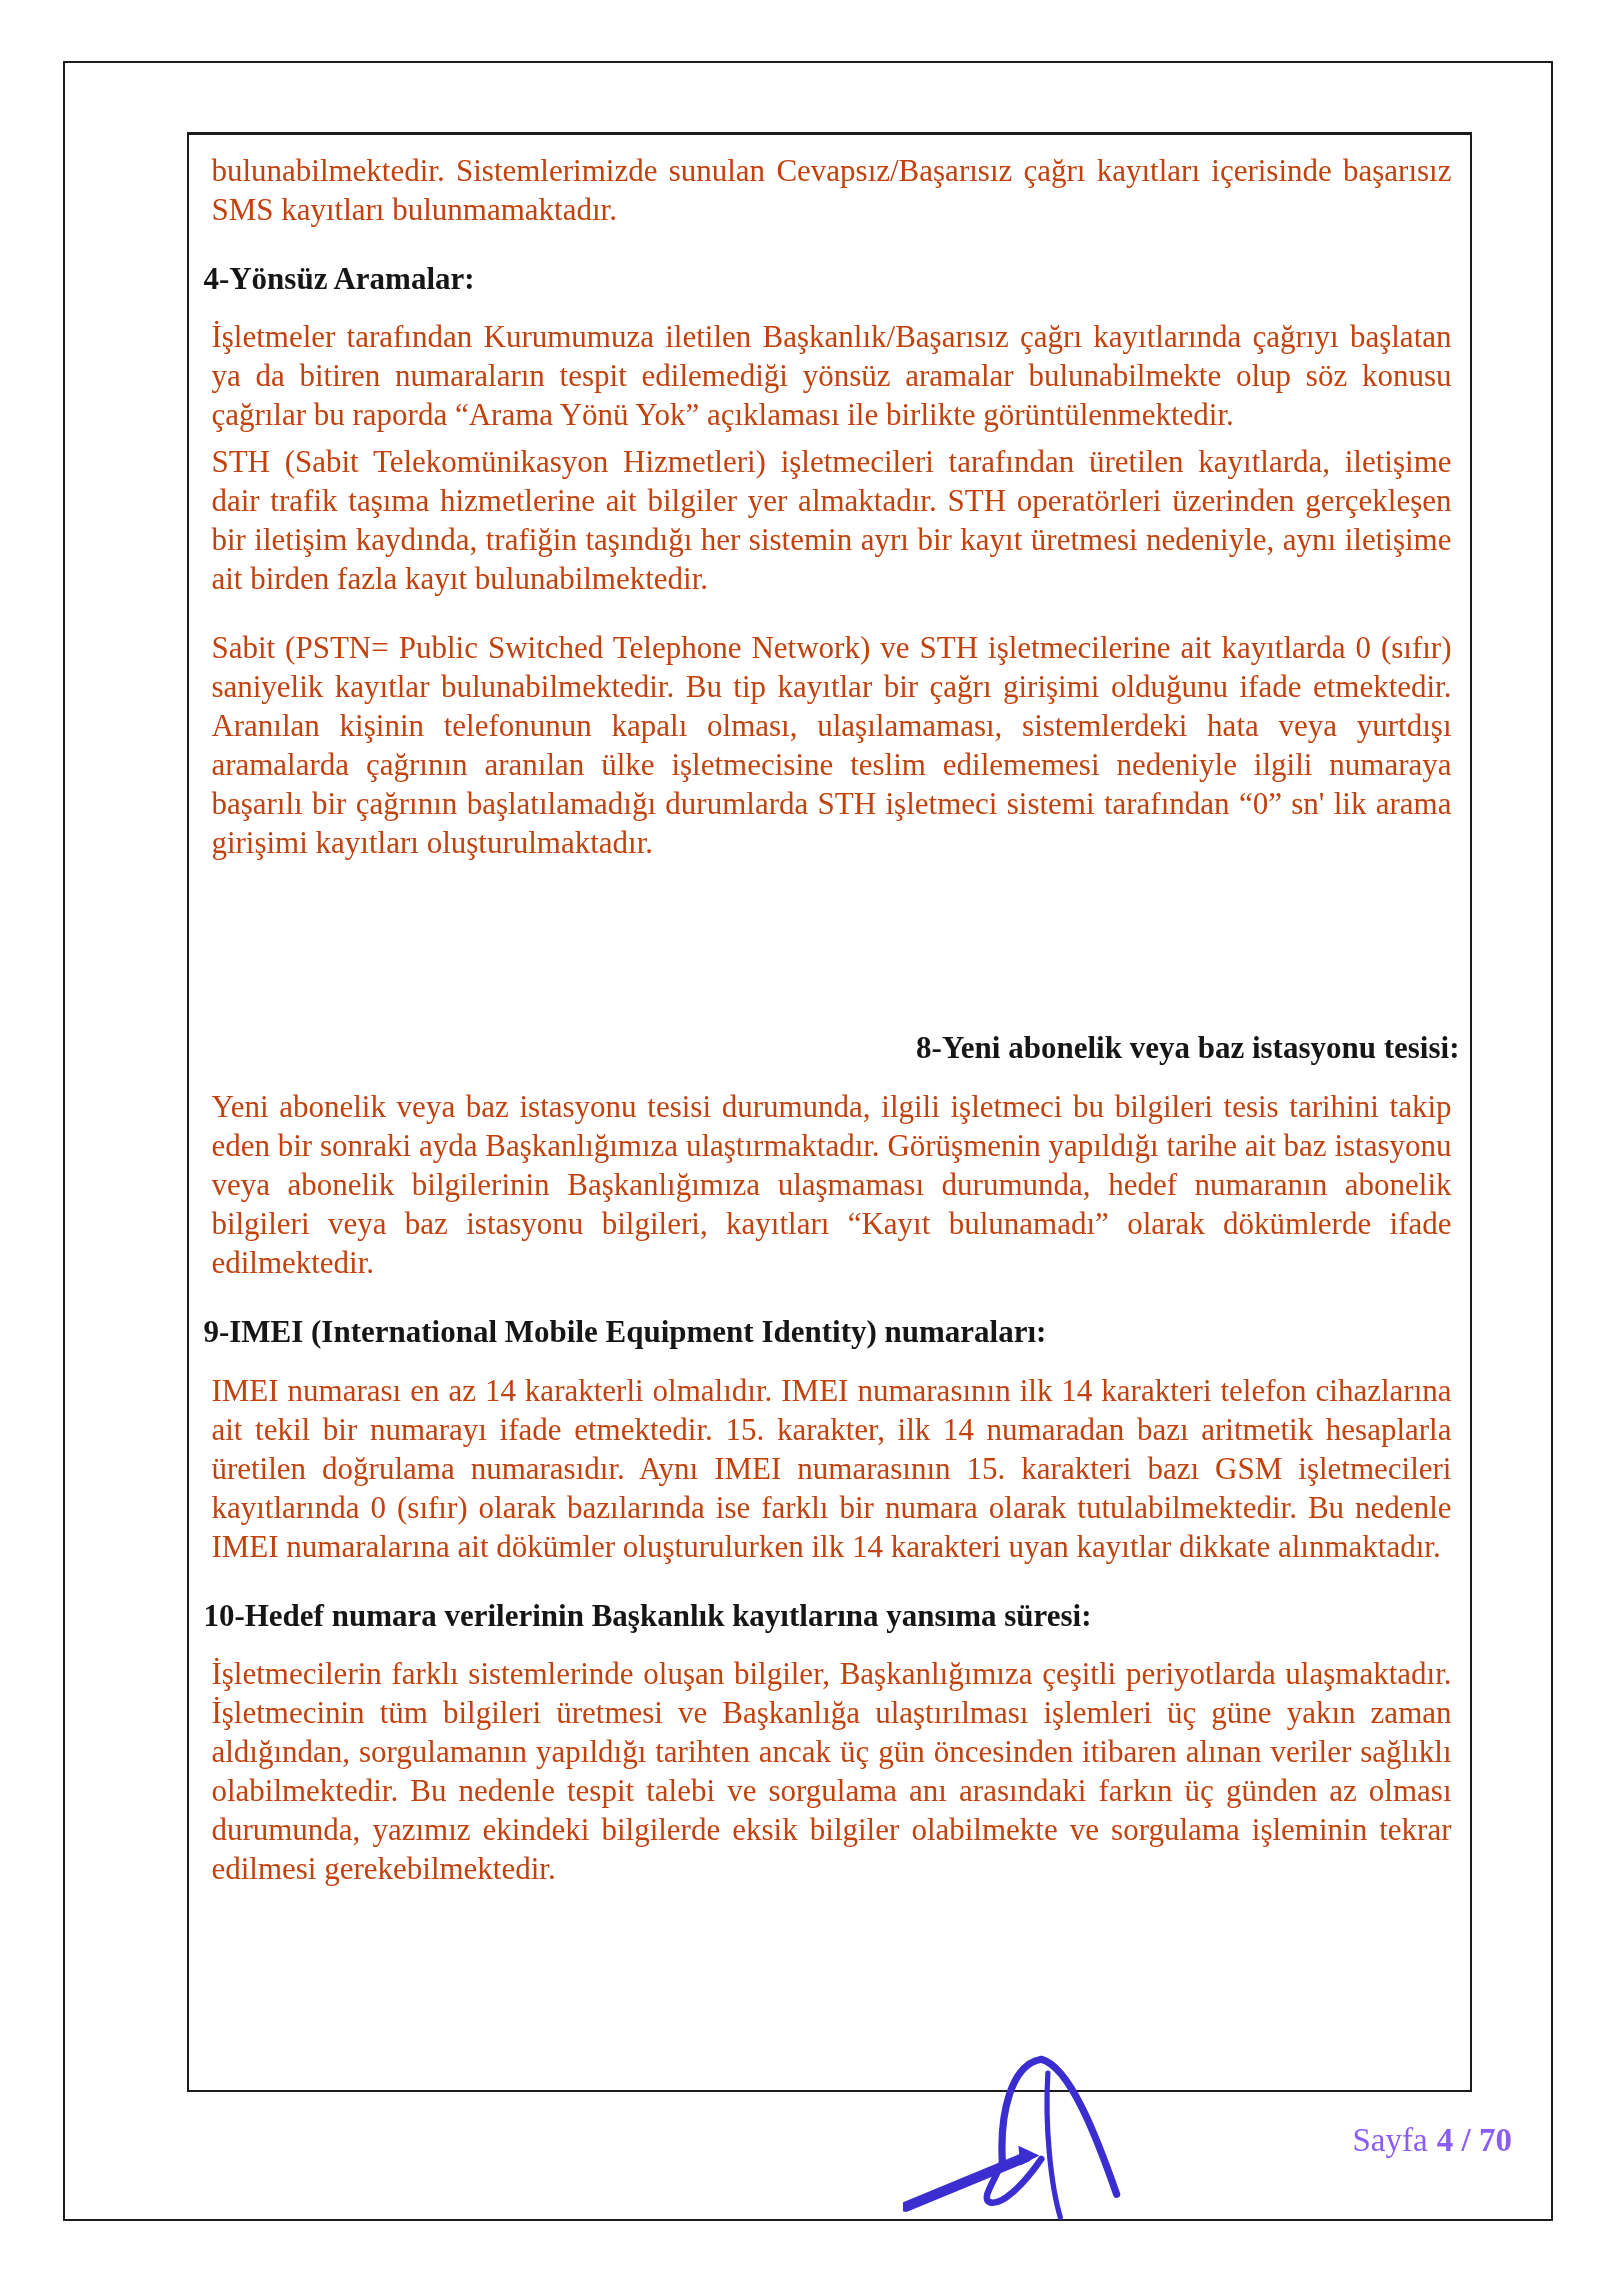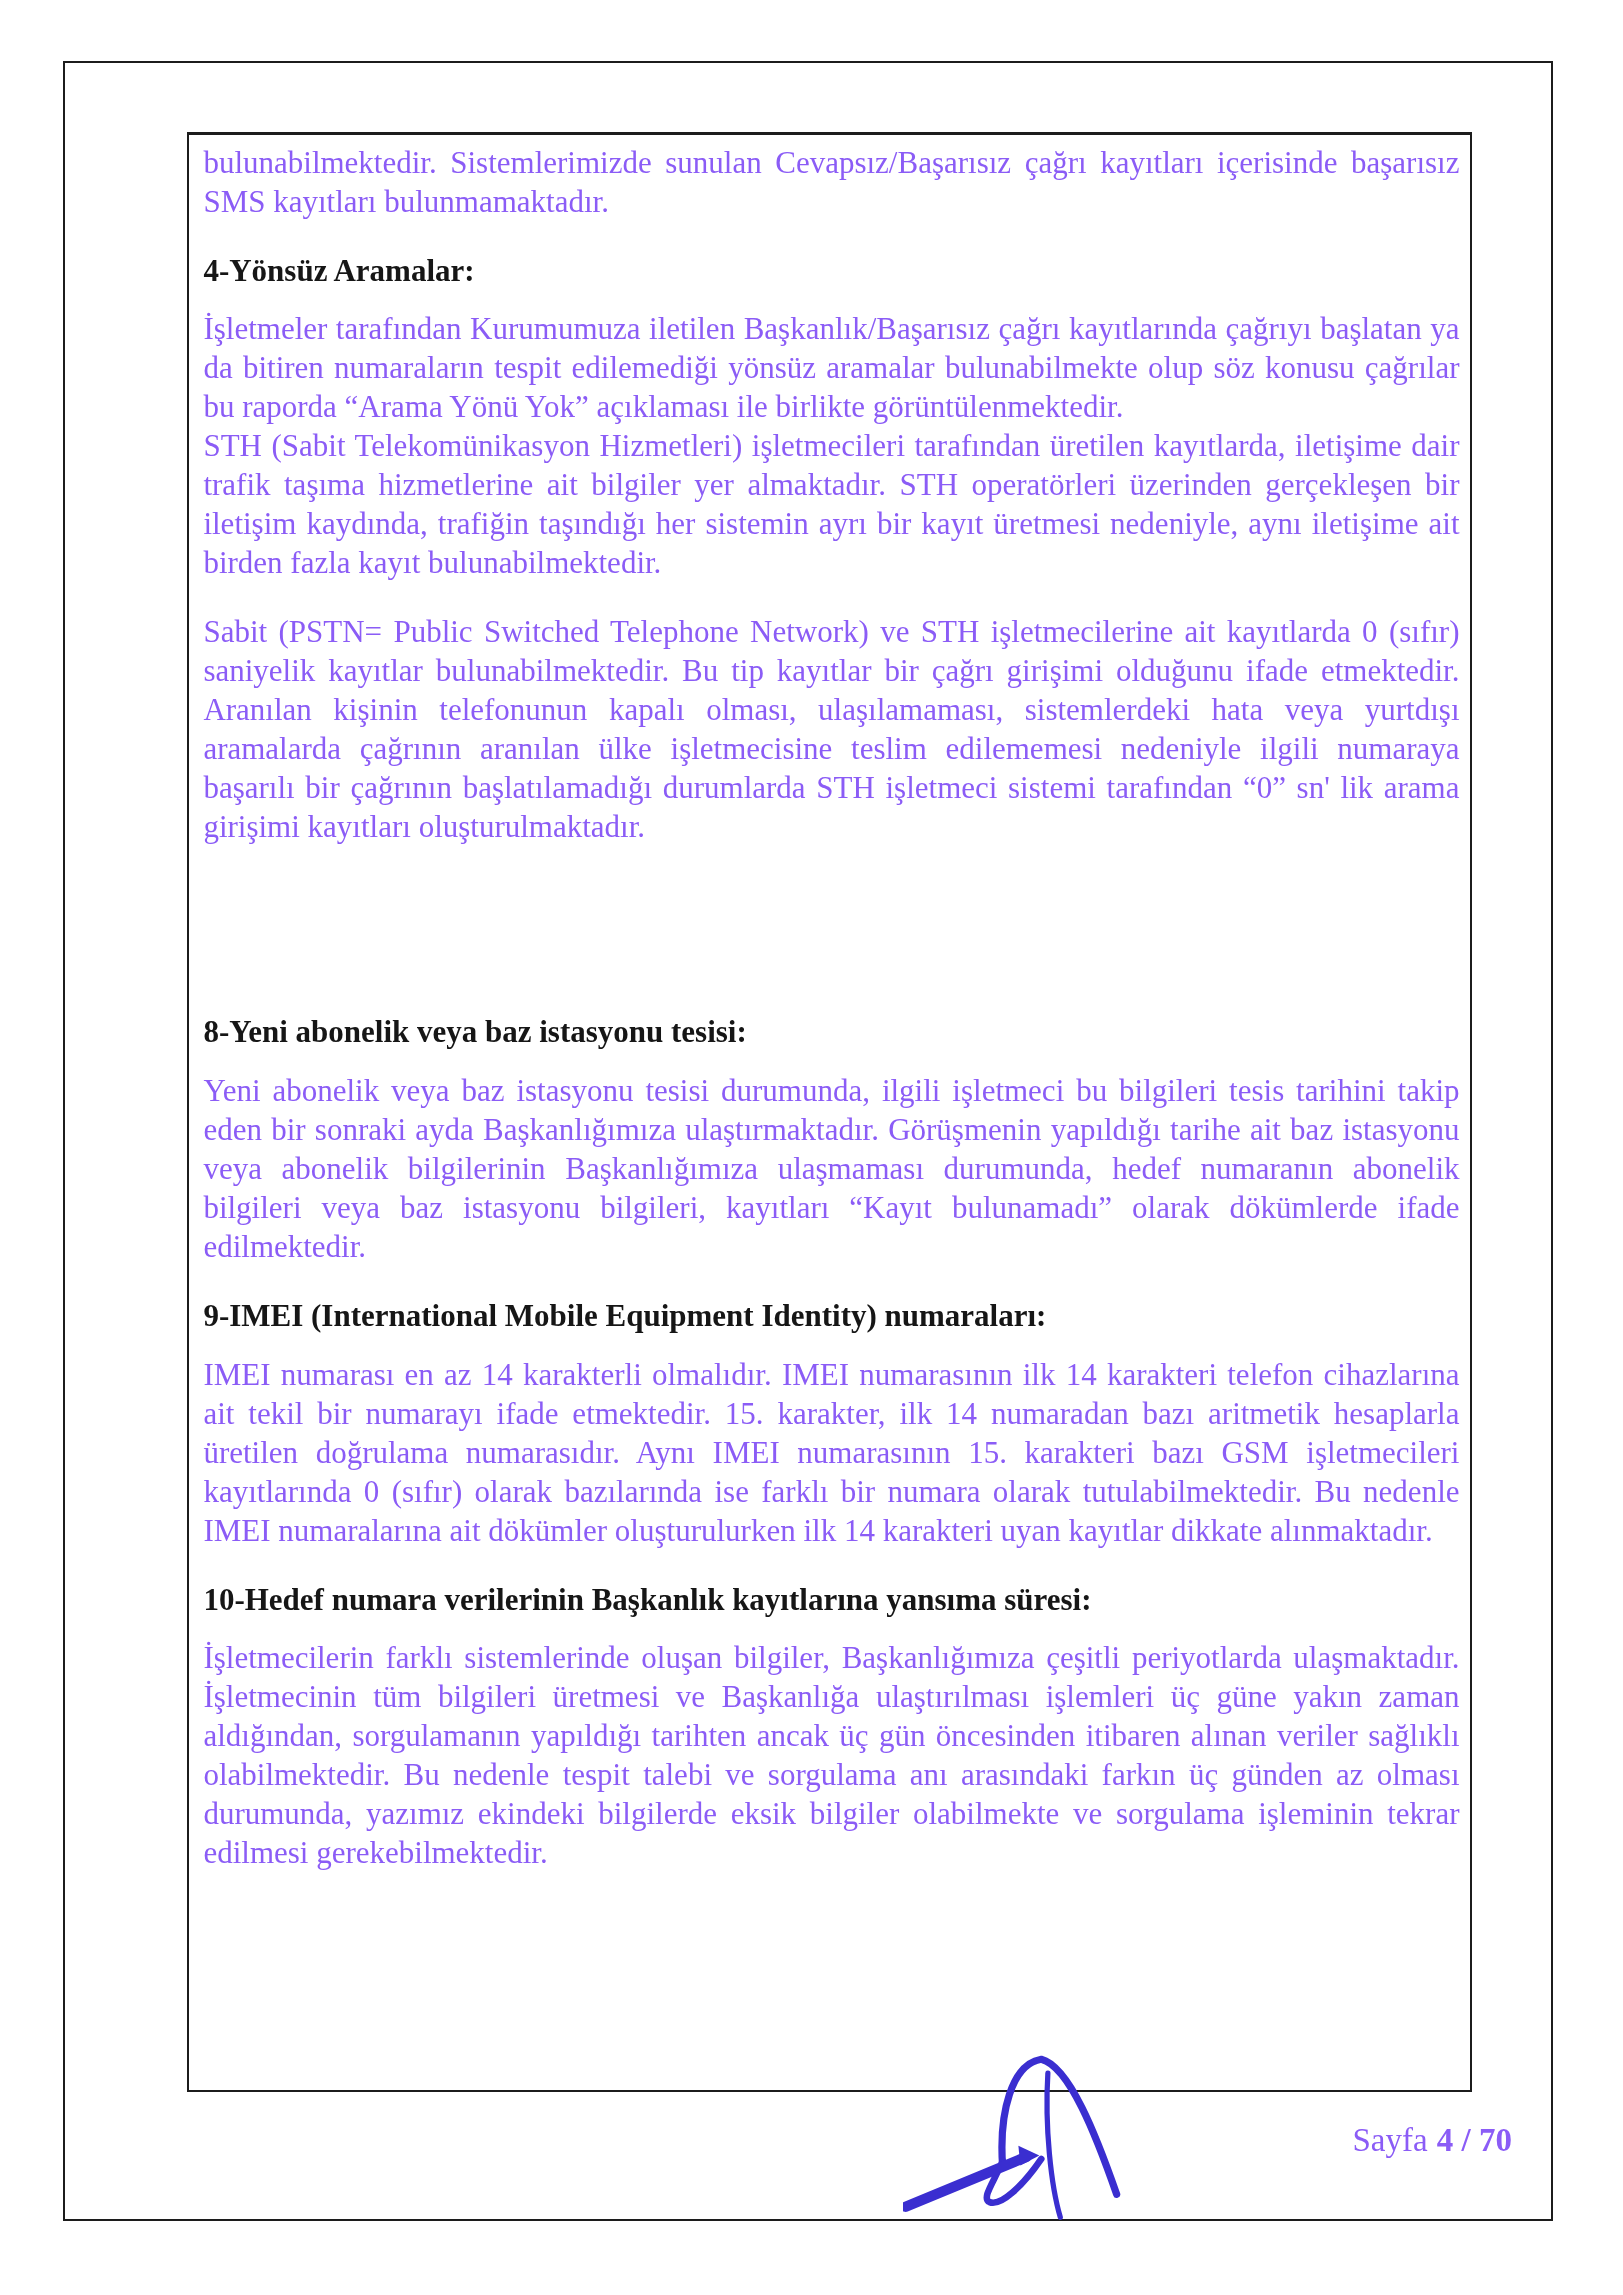--- a/index.html
+++ b/index.html
@@ -31,39 +31,40 @@
     top: 132px;
     width: 1285px;
     height: 1960px;
     border: 2px solid #1c1c1c;
     border-top-width: 3.3px;
     box-sizing: border-box;
     padding: 7.9px 10.5px 0 14.4px;
     background: transparent;
   }
   .body-par {
-    margin: 0;
+    margin: 8px;
     font-size: 31px;
     line-height: 39px;
     text-align: justify;
     text-align-last: left;
-    color: #8b5cf6;
+    color: #c2410c;
   }
   .heading {
     margin: 30px 0 19.6px 0;
     font-size: 31px;
     line-height: 39px;
     font-weight: bold;
     color: #161616;
   }
   .sec .body-par + .body-par {
     margin-top: 30px;
   }
   .sec.gap-before .heading {
     margin-top: 166px;
+    text-align: right;
   }
   .footer {
     position: absolute;
     top: 2121px;
     right: 111px;
     font-size: 33px;
     line-height: 38px;
     color: #8b5cf6;
     white-space: nowrap;
   }

